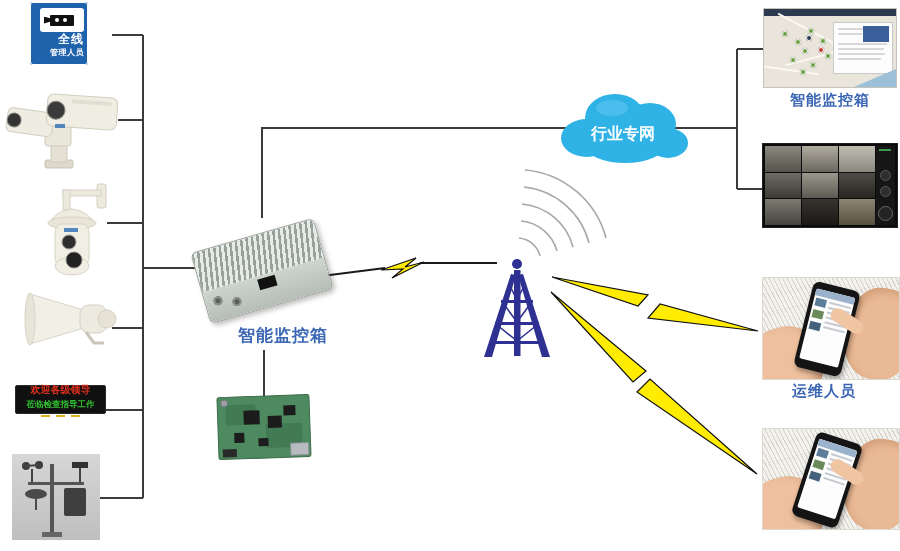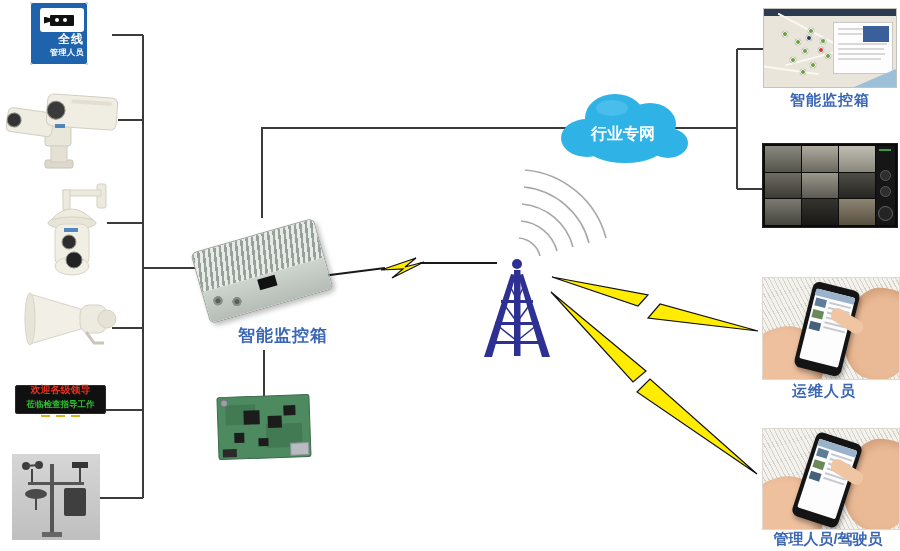--- a/index.html
+++ b/index.html
@@ -343,15 +343,14 @@
           <div class="sc-row"></div>
           <div class="sc-row"></div>
       </div>
     </div>
     <div class="finger"></div>
   </div>
 
   <div class="lbl lbl-lg" style="left:198px;top:324px;width:130px;">智能监控箱</div>
   <div class="lbl lbl-md" style="left:768px;top:91px;width:124px;">智能监控箱</div>
   <div class="lbl lbl-md" style="left:762px;top:382px;width:124px;">运维人员</div>
-  <div class="lbl lbl-md" style="left:756px;top:530px;width:144px;letter-spacing:0;">管理人员/驾驶员</div>
 
 </div>
 
 </body></html>

